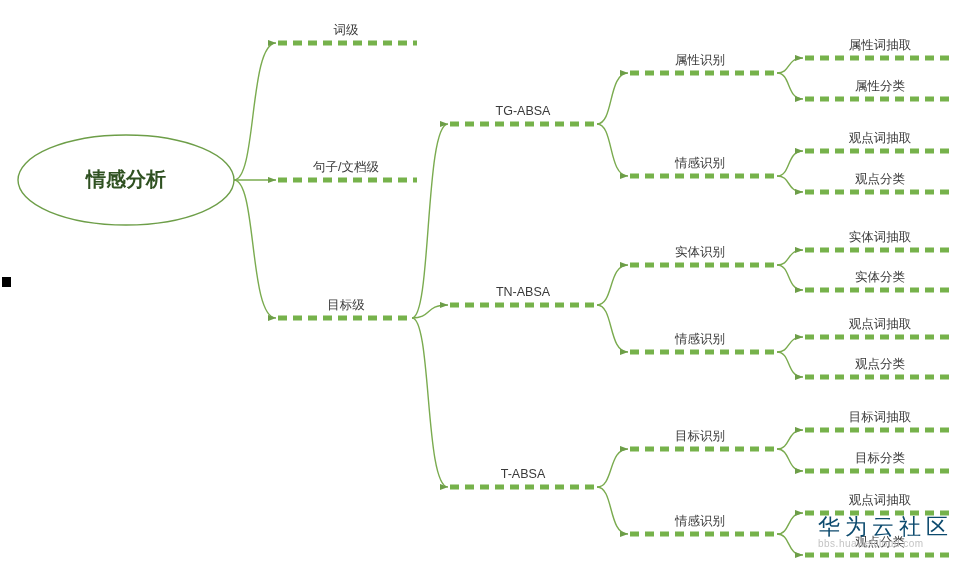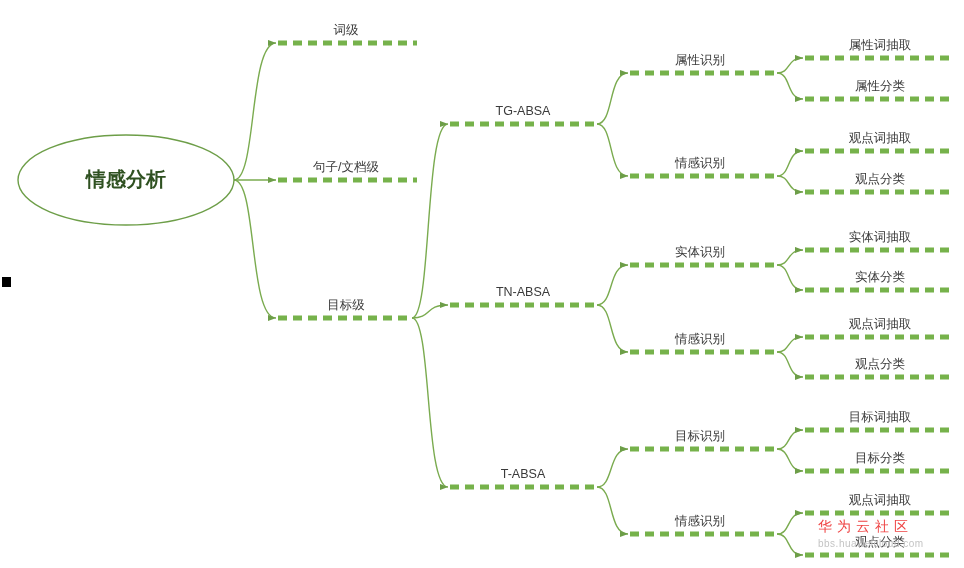--- a/index.html
+++ b/index.html
@@ -20,21 +20,21 @@
   }
   .mark-square{
     position:absolute;left:2px;top:277px;width:9px;height:10px;
     background:#000000;
   }
   .watermark{
     position:absolute;left:818px;top:516px;width:146px;height:46px;
     pointer-events:none;
   }
   .wm-cn{
-    font-size:14px;color:#ef4444;letter-spacing:5px;
+    font-size:22px;color:#0c4a6e;letter-spacing:5px;
     font-family:"DejaVu Sans","Liberation Sans",sans-serif;
     white-space:nowrap;line-height:21px;
   }
   .wm-url{
     font-size:10px;color:#c4c4c4;letter-spacing:.5px;
     font-family:"Liberation Sans","DejaVu Sans",sans-serif;
     white-space:nowrap;line-height:13px;
   }
 </style>
 </head>

